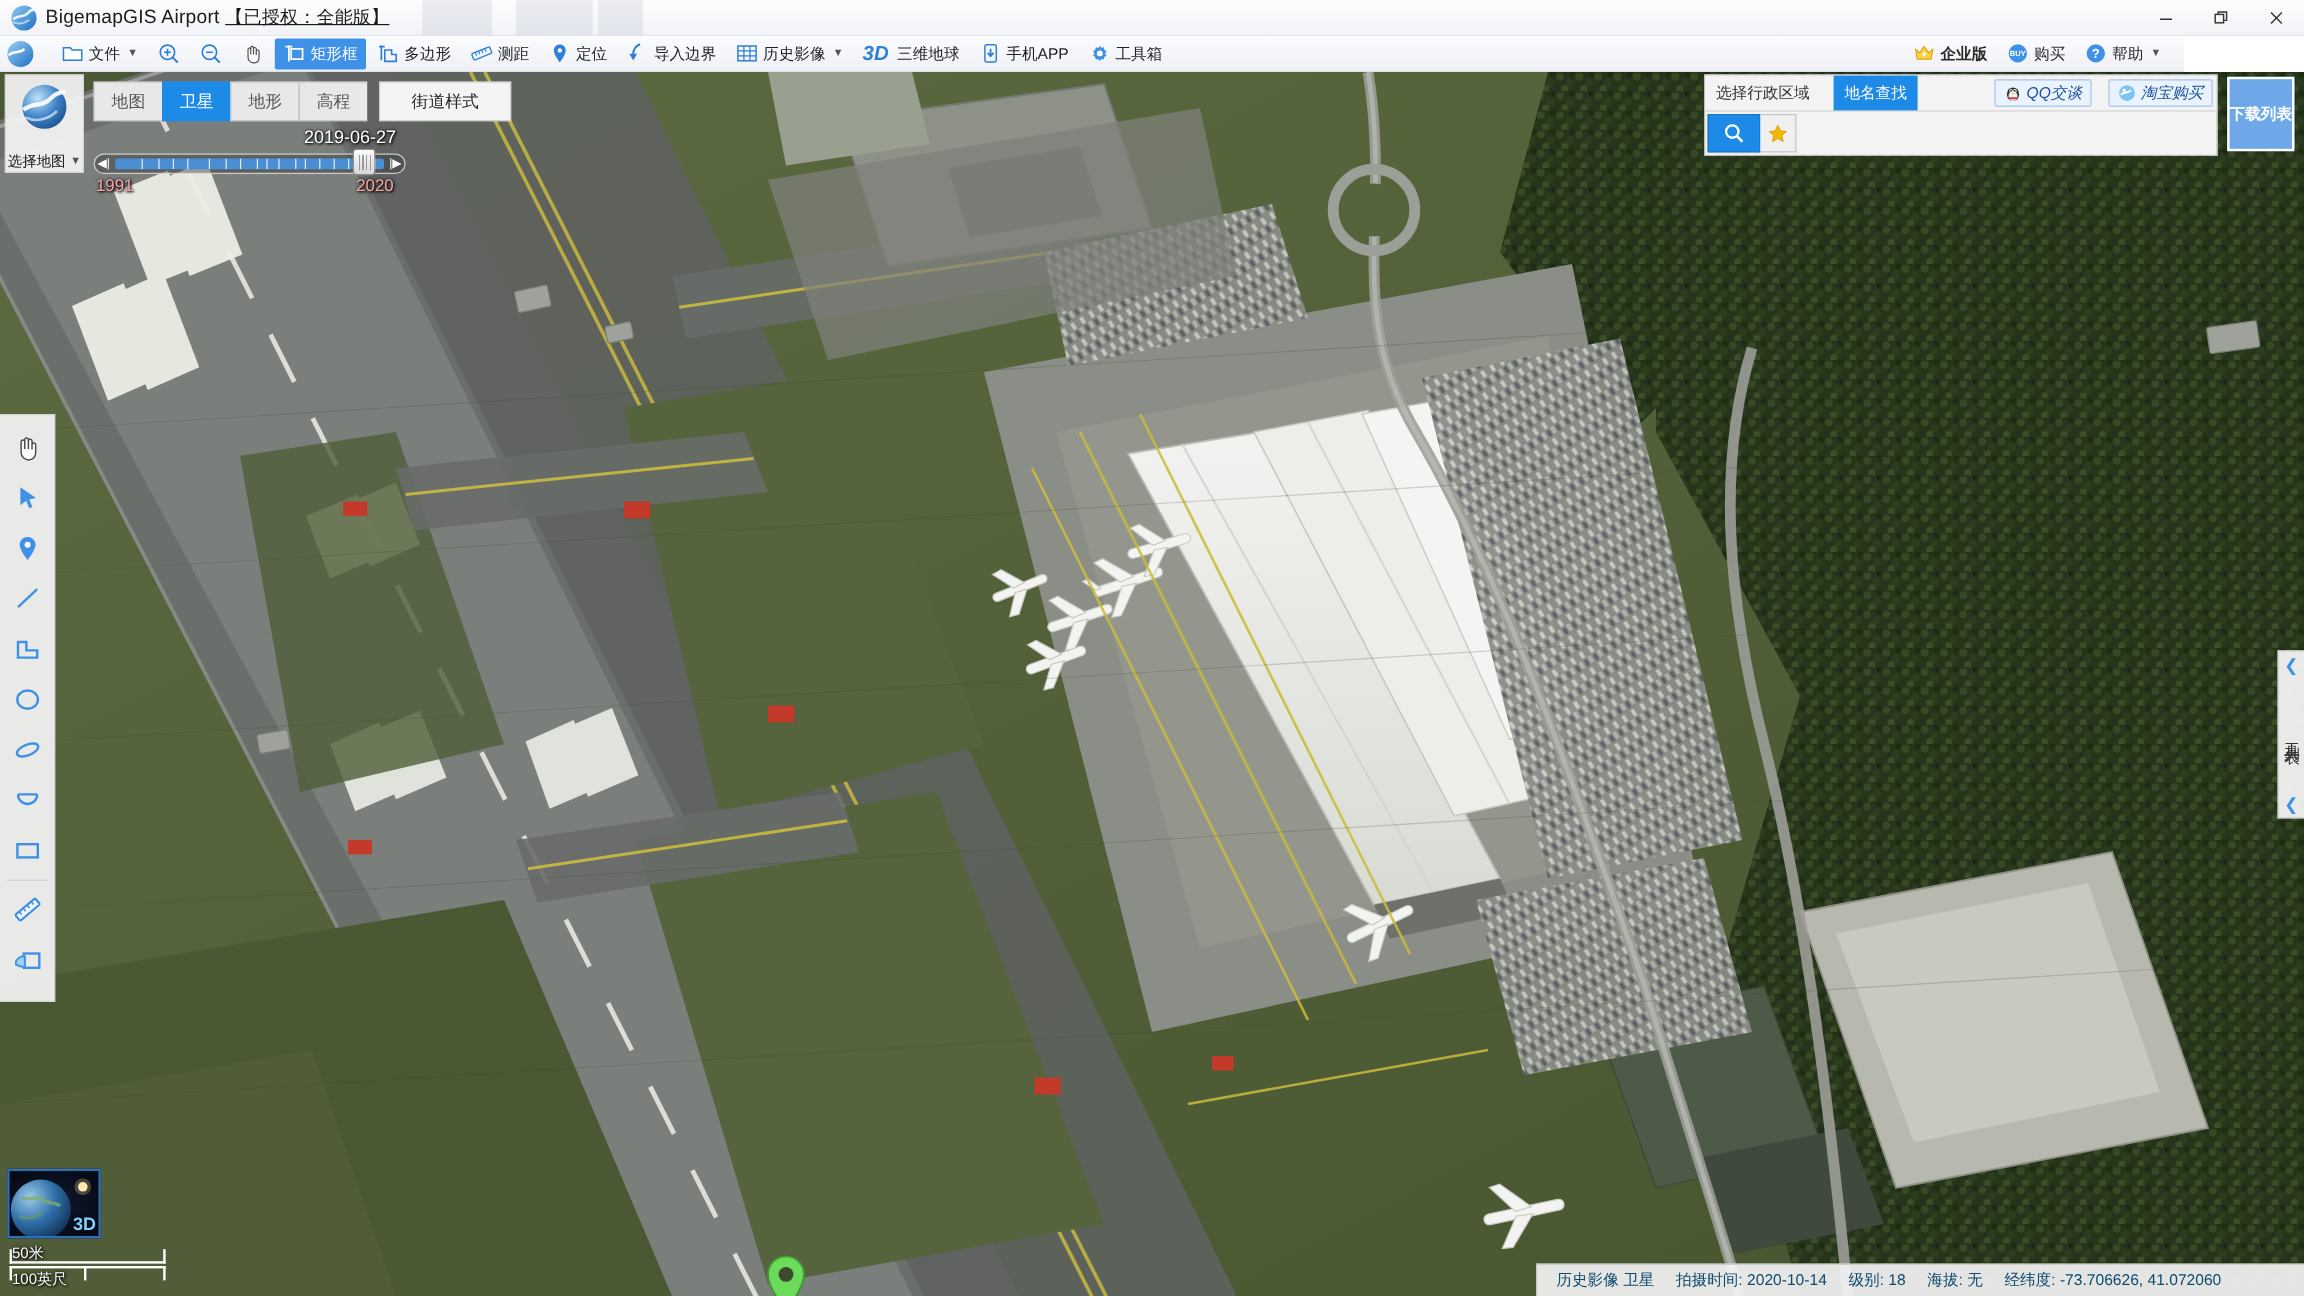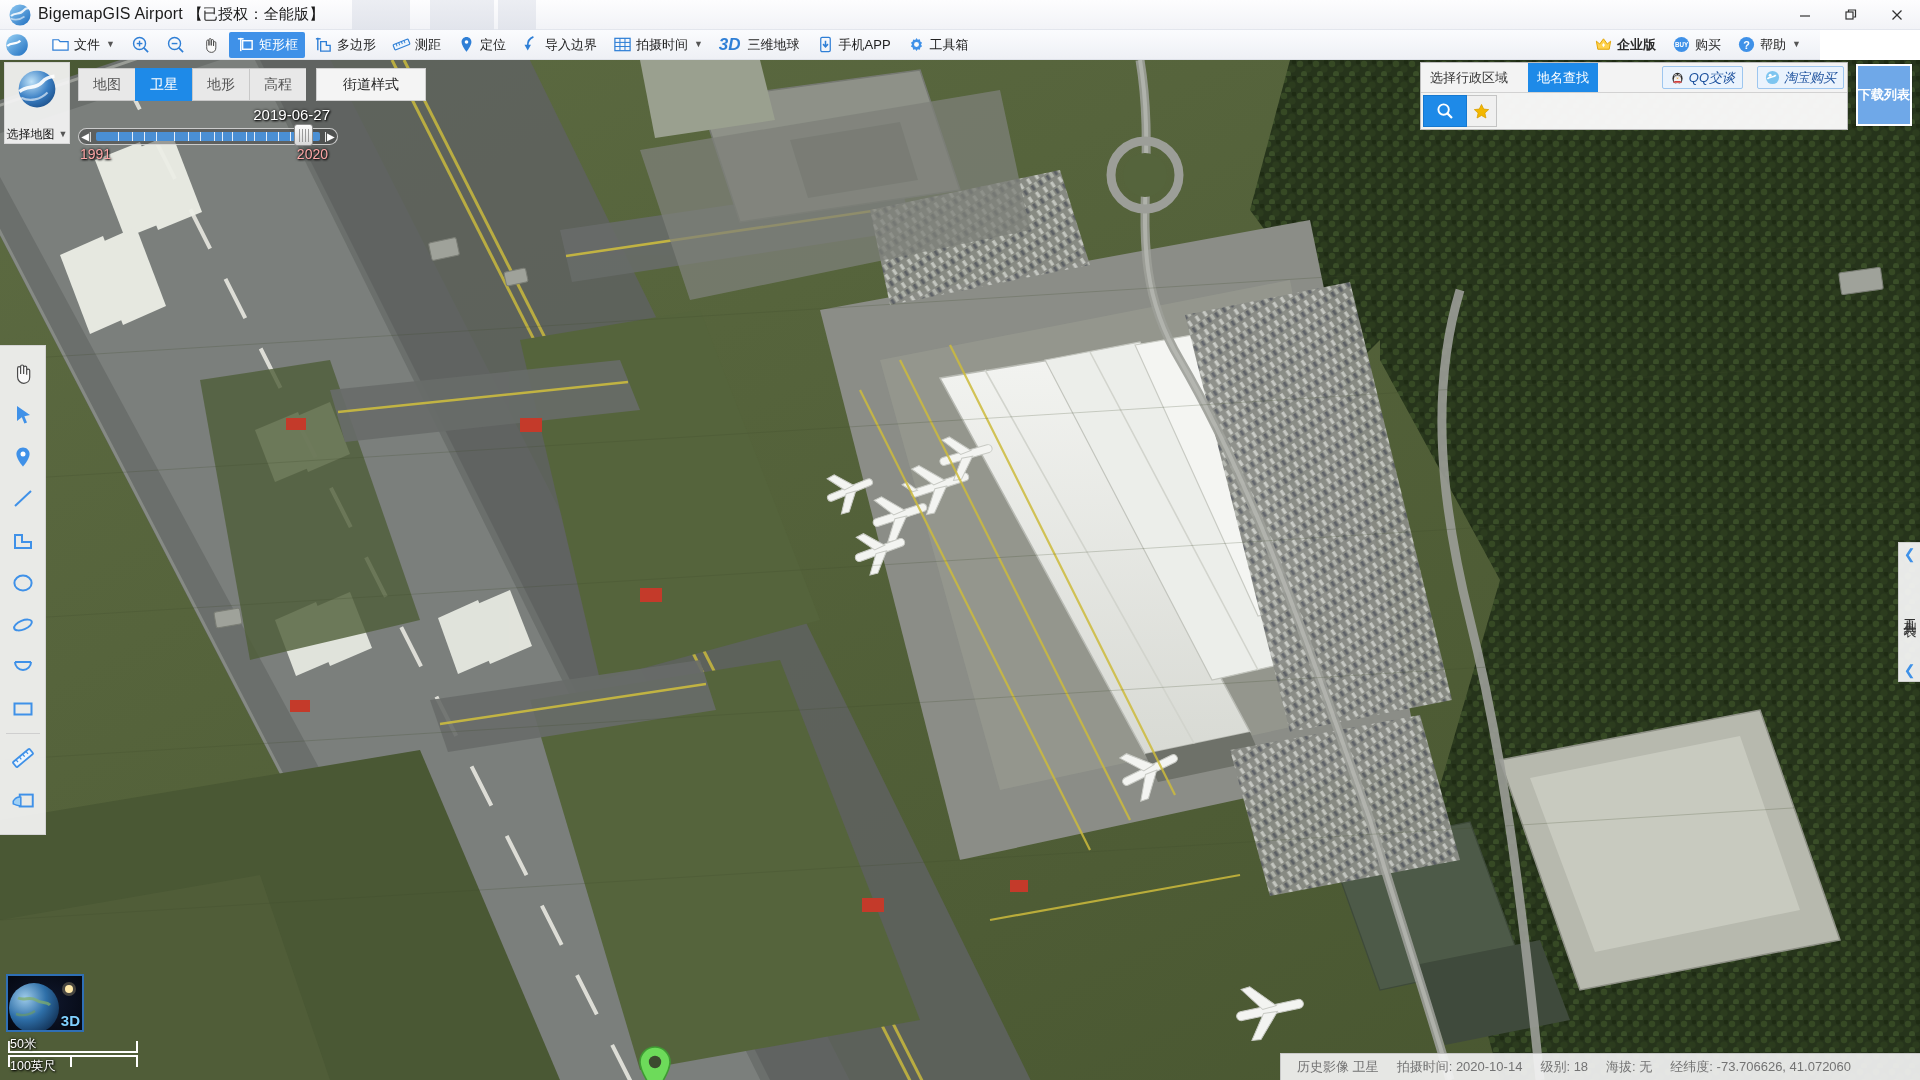--- a/index.html
+++ b/index.html
@@ -19,21 +19,21 @@
     border-bottom: 1px solid #e3e6ed;
   }
   .tb-logo {
     width: 24px; height: 24px; margin-left: 8px; margin-right: 6px;
     flex: 0 0 auto;
   }
   .tb-title {
     font-size: 16px; color: #1b1b1b; letter-spacing: .2px;
     white-space: nowrap;
   }
-  .tb-title .lic { font-size: 15px; }
+  .tb-title .lic { font-size: 15px; text-decoration: underline; }
   .tb-ghost {
     position: absolute; top: 0; height: 30px;
     background: linear-gradient(#e9ebf1, #dfe2ea);
     opacity: .85;
   }
   .tb-ghost.g1 { left: 352px; width: 58px; }
   .tb-ghost.g2 { left: 430px; width: 64px; }
   .tb-ghost.g3 { left: 498px; width: 38px; }
   .tb-winbtns {
     position: absolute; right: 0; top: 0; height: 30px;
@@ -298,21 +298,21 @@
   .sb-row.bot .sb-lbl { top:4px; }
 
   
   .statusbar {
     position: absolute; right: 0; bottom: 0; height: 27px;
     min-width: 640px;
     background: rgba(242,242,242,.93);
     border-top: 1px solid #c8c8c8; border-left: 1px solid #c8c8c8;
     display:flex; align-items:center; gap: 18px;
     padding: 0 8px 0 16px;
-    font-size: 13px; color: #737373; z-index: 28;
+    font-size: 13px; color: #0c4a6e; z-index: 28;
   }
   .sb-item { white-space: nowrap; }
 
   
   .marker { position:absolute; left: 638px; top: 986px; z-index: 20; }
 </style>
 </head>
 <body>
 
 <div id="app">
@@ -448,21 +448,21 @@
     </div>
 
     <div class="tool-item">
       <svg class="tool-ico" viewBox="0 0 20 20">
         <rect x="2" y="3.5" width="16" height="13" fill="none" stroke="#2f7fd6" stroke-width="1.3"></rect>
         <line x1="7.3" y1="3.5" x2="7.3" y2="16.5" stroke="#2f7fd6" stroke-width="1.1"></line>
         <line x1="12.6" y1="3.5" x2="12.6" y2="16.5" stroke="#2f7fd6" stroke-width="1.1"></line>
         <line x1="2" y1="7.8" x2="18" y2="7.8" stroke="#2f7fd6" stroke-width="1.1"></line>
         <line x1="2" y1="12.1" x2="18" y2="12.1" stroke="#2f7fd6" stroke-width="1.1"></line>
       </svg>
-      <span class="lbl">拍摄时间</span>
+      <span class="lbl">历史影像</span>
       <span class="caret">▼</span>
     </div>
 
     <div class="tool-item">
       <span style="font-size:17px;font-weight:bold;font-style:italic;color:#2f7fd6;margin-right:3px;">3D</span>
       <span class="lbl">三维地球</span>
     </div>
 
     <div class="tool-item">
       <svg class="tool-ico" viewBox="0 0 20 20">

